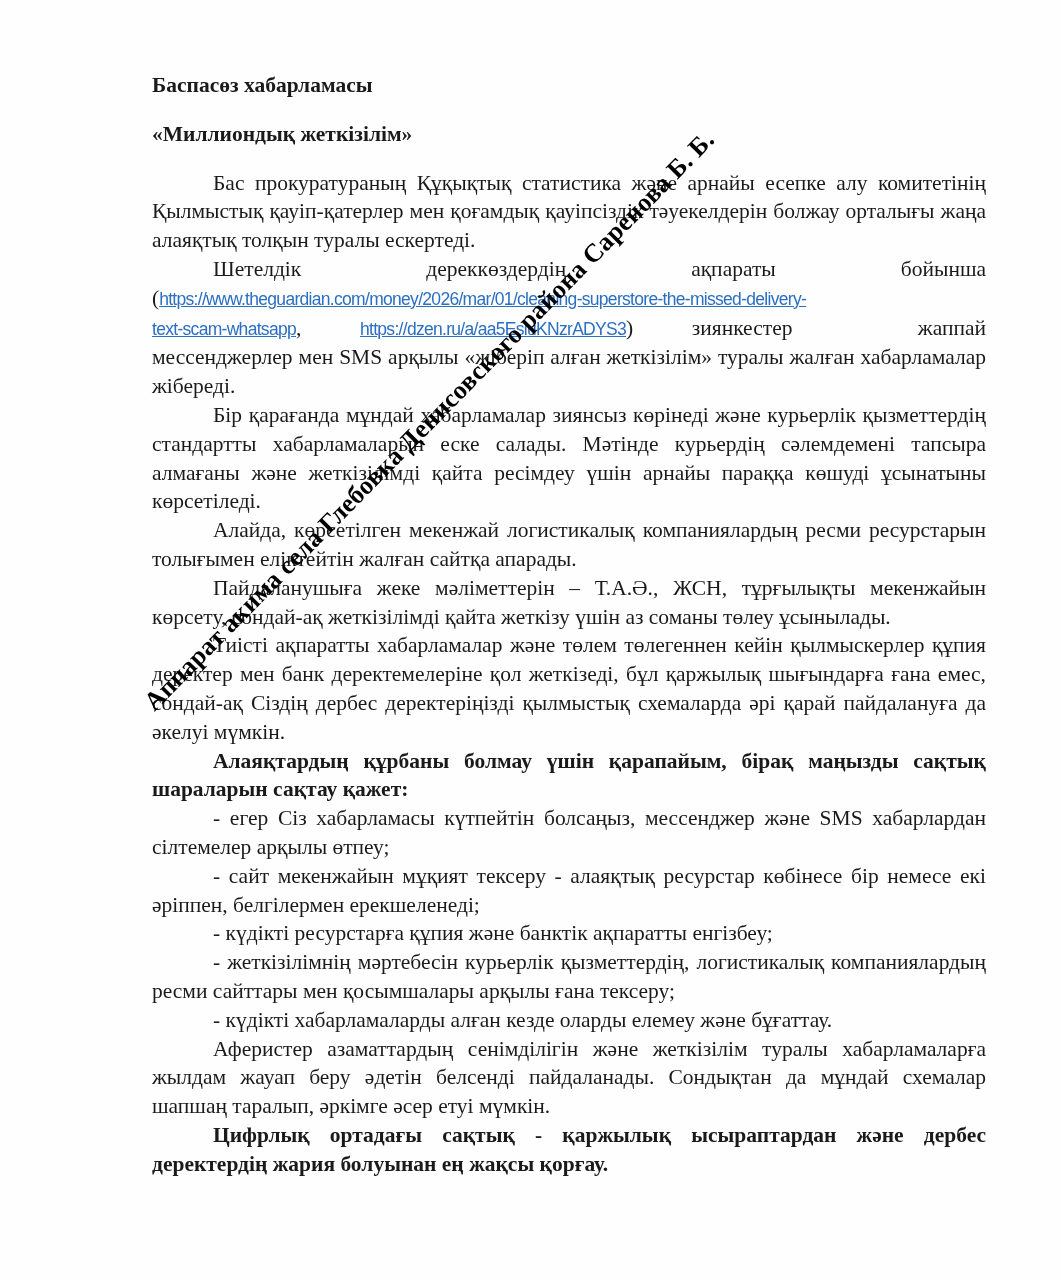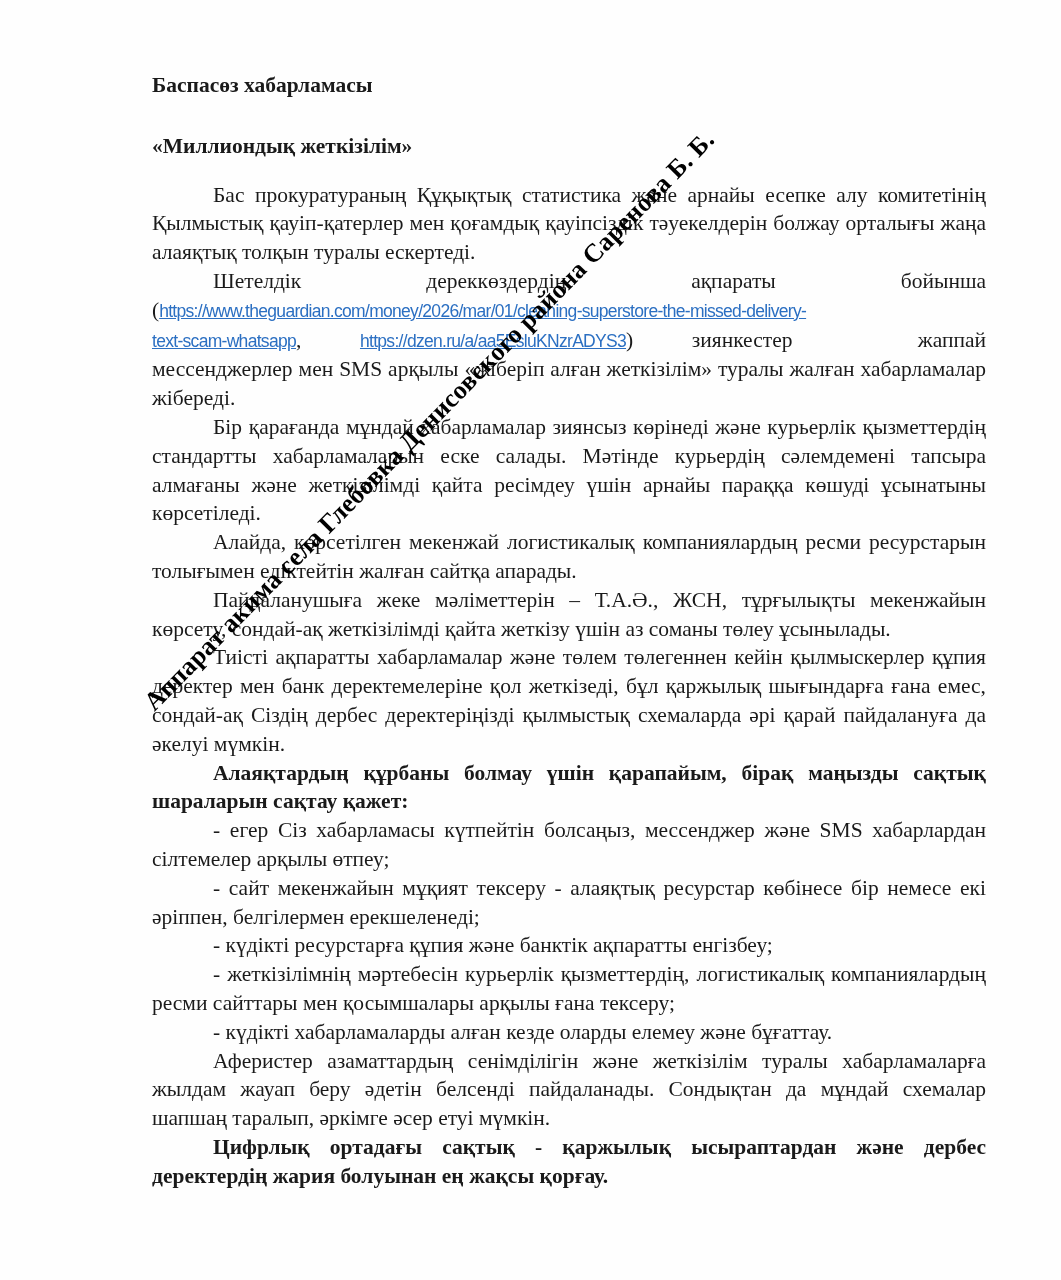--- a/index.html
+++ b/index.html
@@ -11,21 +11,21 @@
       position: absolute; left: 152px; top: 66px; width: 834px;
       font-family: "Liberation Serif", "DejaVu Serif", serif;
       font-size: 21.5px; color: #1a1a1a;
       line-height: 28.8px;
     }
     .heading {
       font-weight: bold; font-size: 21.5px; margin: 0;
       height: 28.8px;
     }
     .h1 { margin-top: 5px; }
-    .h2 { margin-top: 32px; }
+    .h2 { margin-top: 20px; }
     p {
       margin: 0; text-align: justify; text-indent: 61px;
       text-align-last: left;
     }
     p.first { margin-top: 20px; }
     .bold { font-weight: bold; }
     a.link {
       font-family: "Liberation Sans", "DejaVu Sans", sans-serif;
       font-size: 17.5px; color: #2b6fc2; text-decoration: underline;
       letter-spacing: -0.7px;

